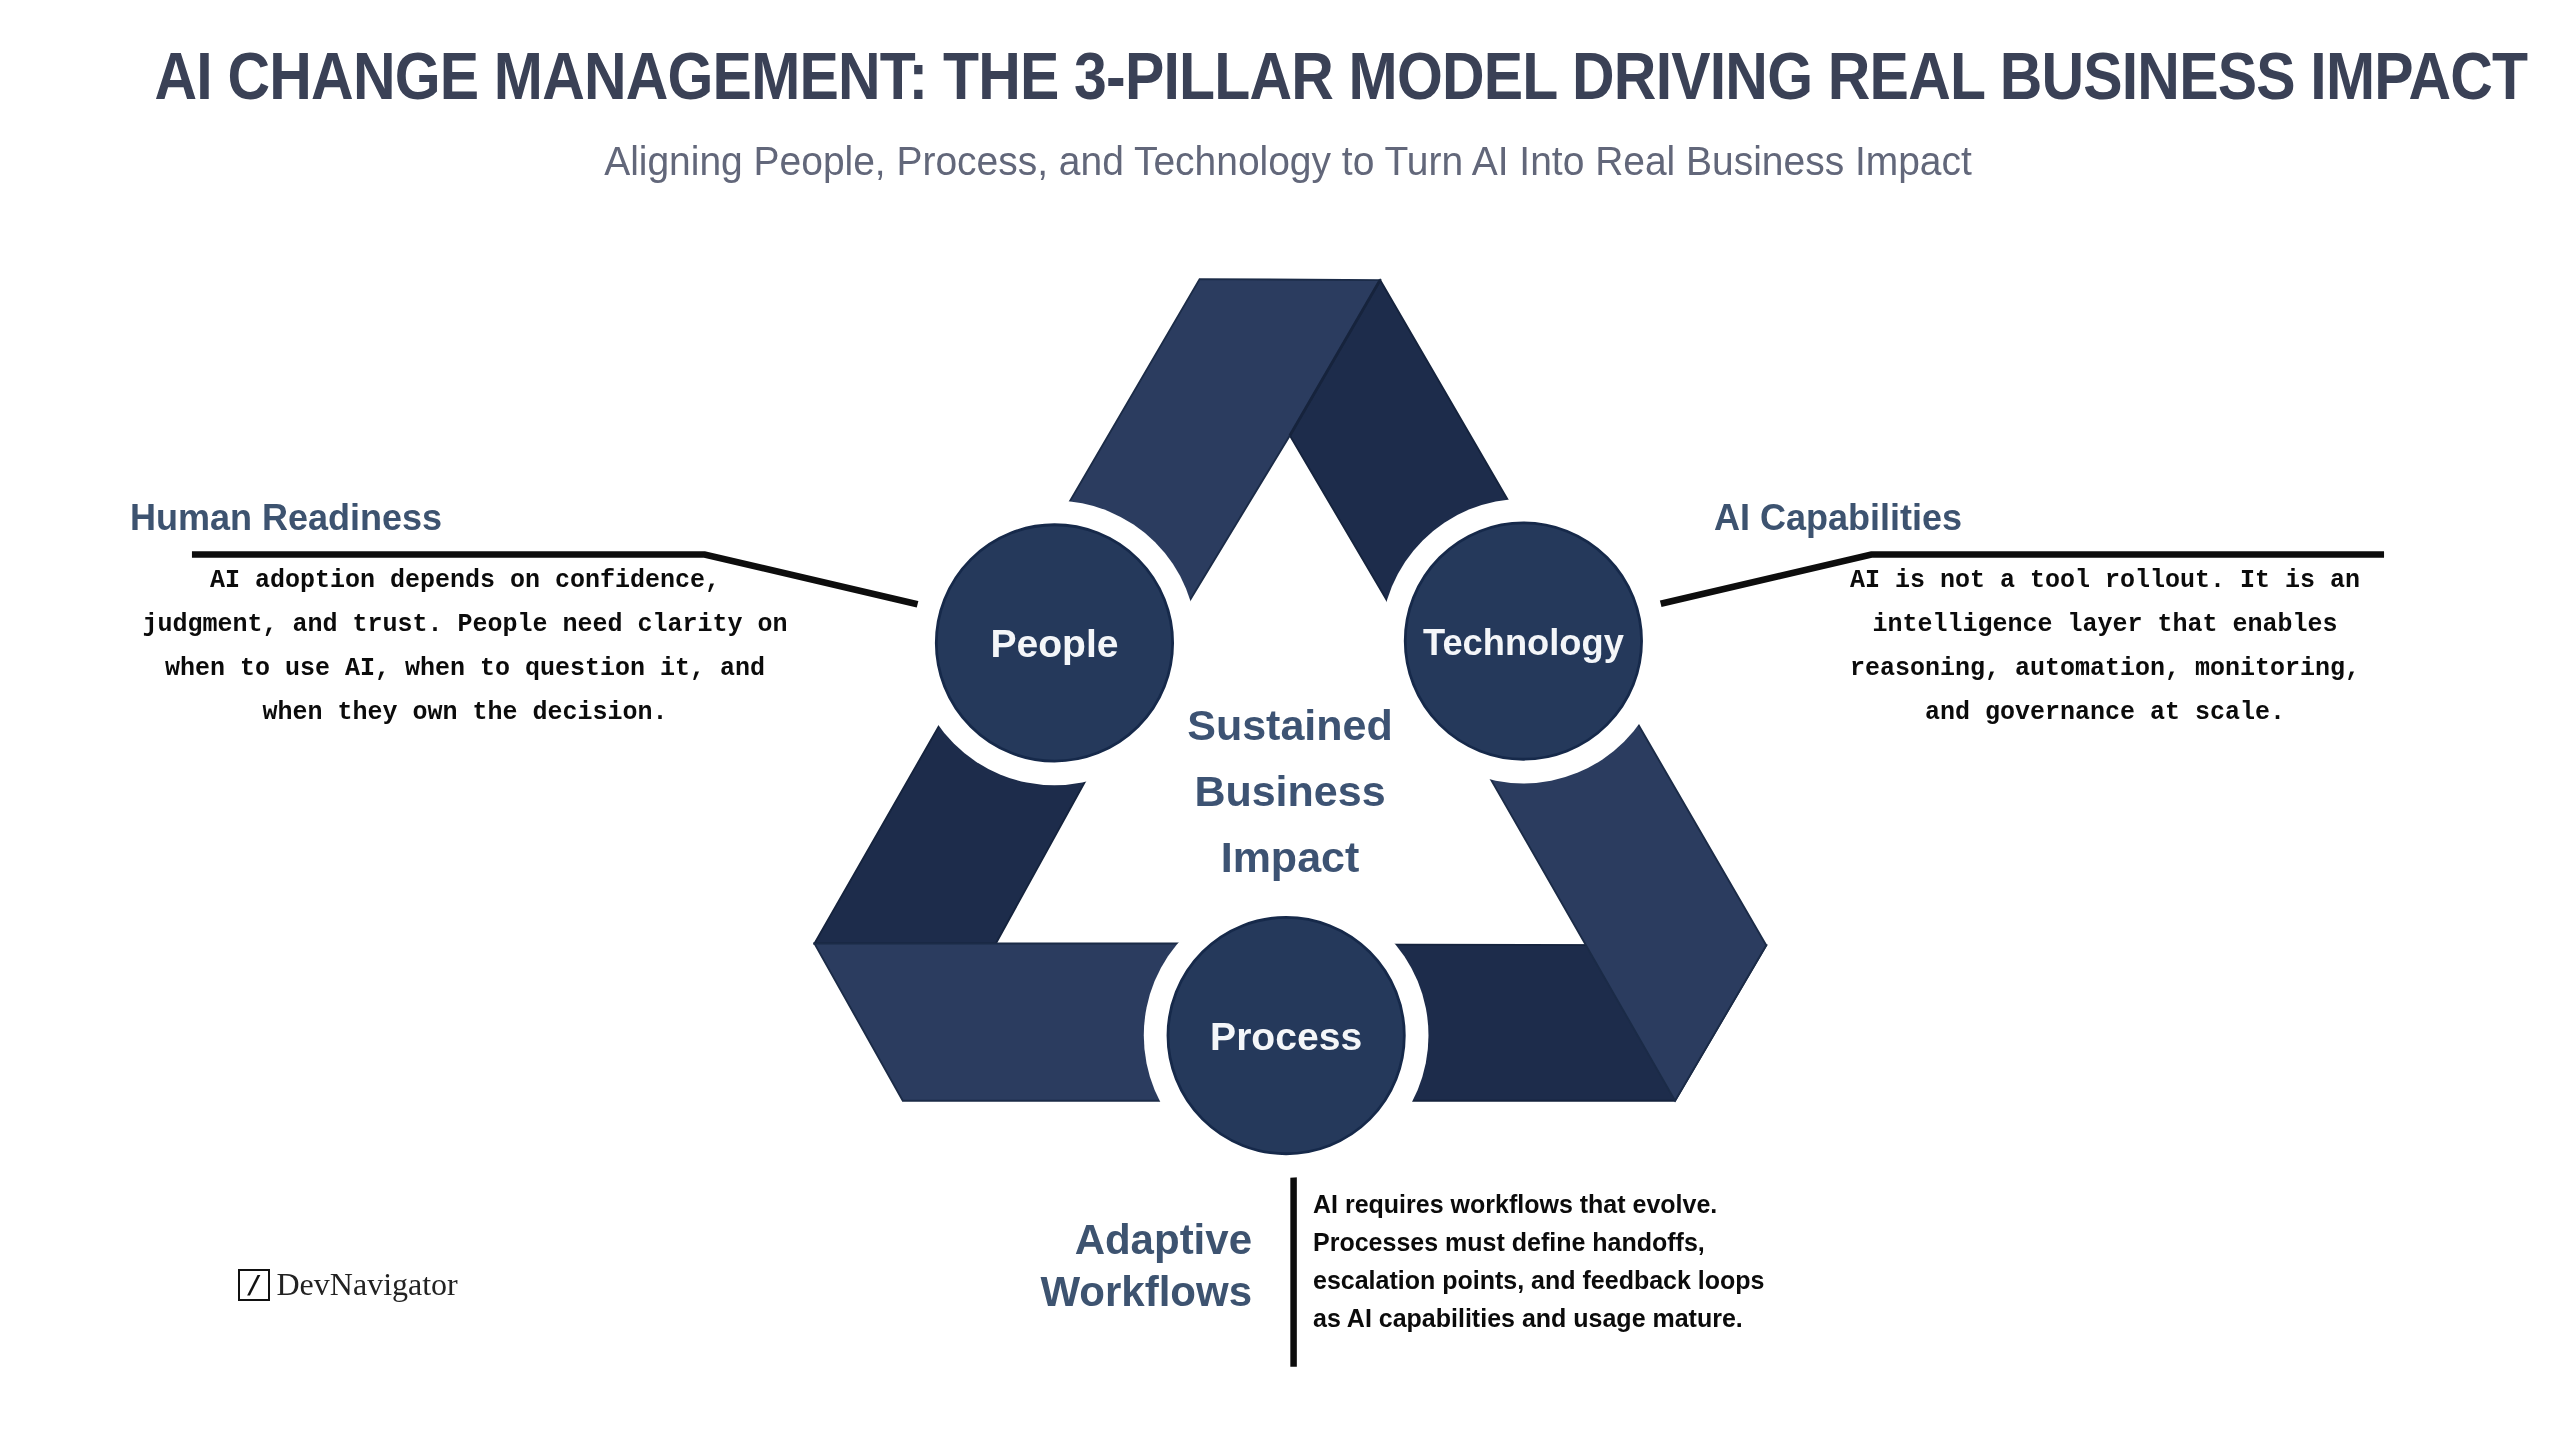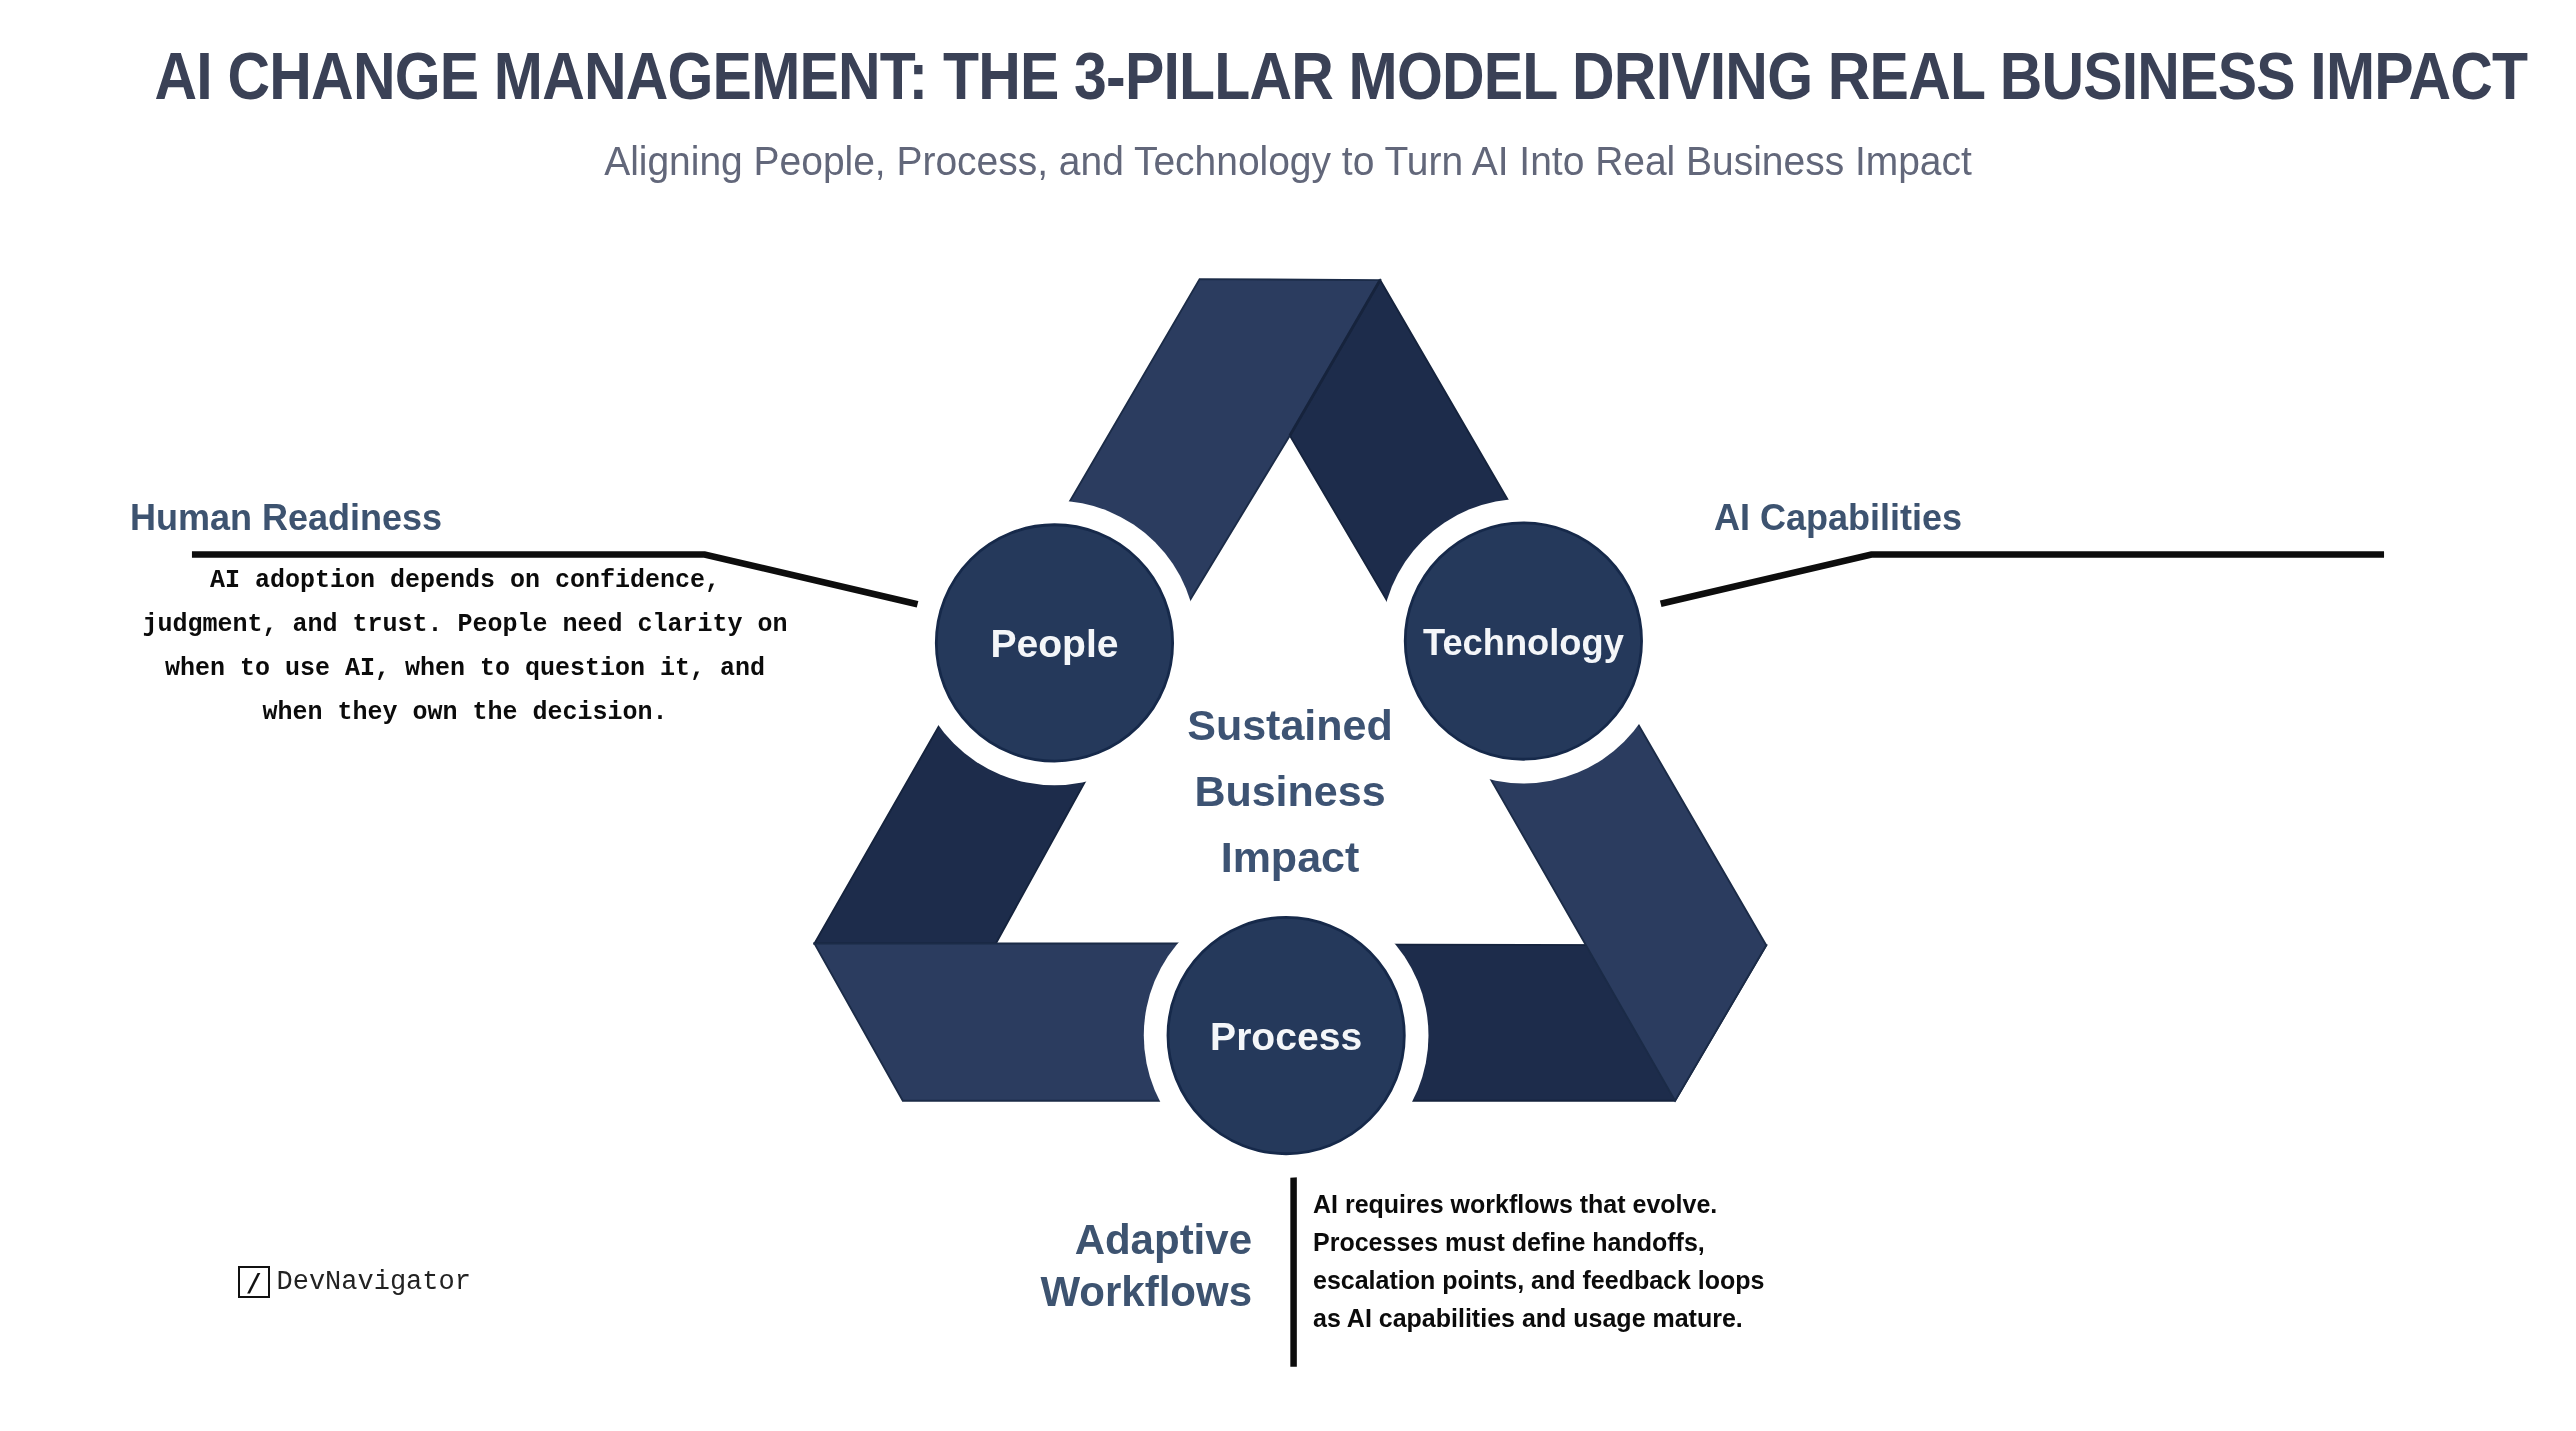--- a/index.html
+++ b/index.html
@@ -26,21 +26,21 @@
 
   .aw-heading{left:861px;top:1214px;width:391px;text-align:right;font-size:42px;line-height:52px;
               font-weight:bold;color:#3D5370;white-space:pre-line;}
   .aw-body{left:1313px;top:1185px;width:651px;text-align:left;font-size:25px;line-height:38px;
            font-weight:bold;color:#0B0B0B;white-space:pre-line;}
 
   .logo{left:238px;top:1266px;display:flex;align-items:center;gap:6.5px;}
   .logo-box{width:32px;height:32px;border:2.8px solid #111111;box-sizing:border-box;display:flex;
             align-items:center;justify-content:center;font-family:"DejaVu Sans",sans-serif;
             font-size:25px;font-weight:bold;color:#111111;font-style:italic;}
-  .logo-text{font-family:Liberation Mono, monospace;font-size:27px;color:#222222;}
+  .logo-text{font-family:Liberation Serif, serif;font-size:32px;color:#222222;}
 
   text.pillar{font-family:"Liberation Sans",sans-serif;font-weight:bold;text-anchor:middle;}
 </style>
 </head>
 <body>
 
 <div class="canvas">
 
   <svg class="layer" viewBox="0 0 2768 1538">
 
@@ -74,20 +74,24 @@
   <div class="abs title">AI CHANGE MANAGEMENT: THE 3-PILLAR MODEL DRIVING REAL BUSINESS IMPACT</div>
   <div class="abs subtitle">Aligning People, Process, and Technology to Turn AI Into Real Business Impact</div>
 
   <div class="abs co-heading hr-heading">Human Readiness</div>
   <div class="abs co-body hr-body">AI adoption depends on confidence,
 judgment, and trust. People need clarity on
 when to use AI, when to question it, and
 when they own the decision.</div>
 
   <div class="abs co-heading ac-heading">AI Capabilities</div>
+  <div class="abs co-body ac-body">AI is not a tool rollout. It is an
+intelligence layer that enables
+reasoning, automation, monitoring,
+and governance at scale.</div>
 
   <div class="abs center-label">Sustained
 Business
 Impact</div>
 
   <div class="abs aw-heading">Adaptive
 Workflows</div>
   <div class="abs aw-body">AI requires workflows that evolve.
 Processes must define handoffs,
 escalation points, and feedback loops

